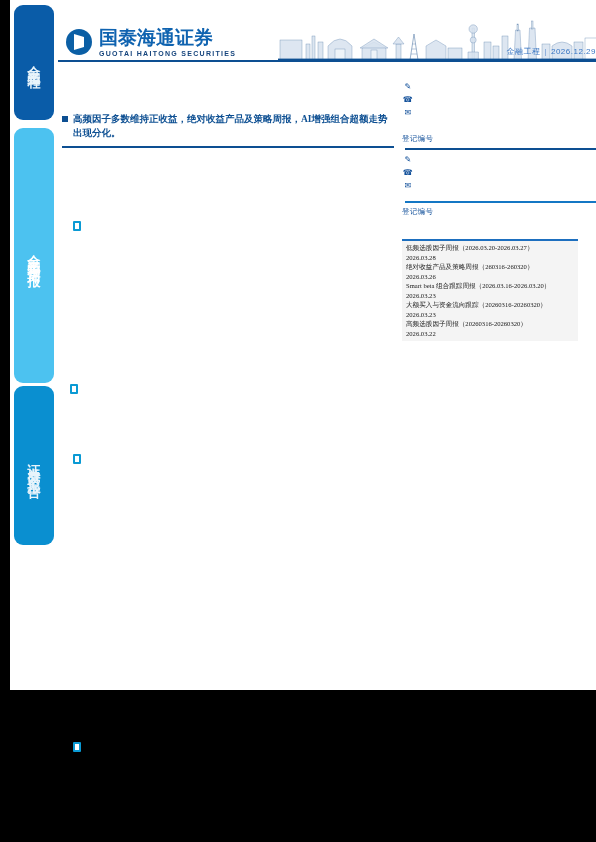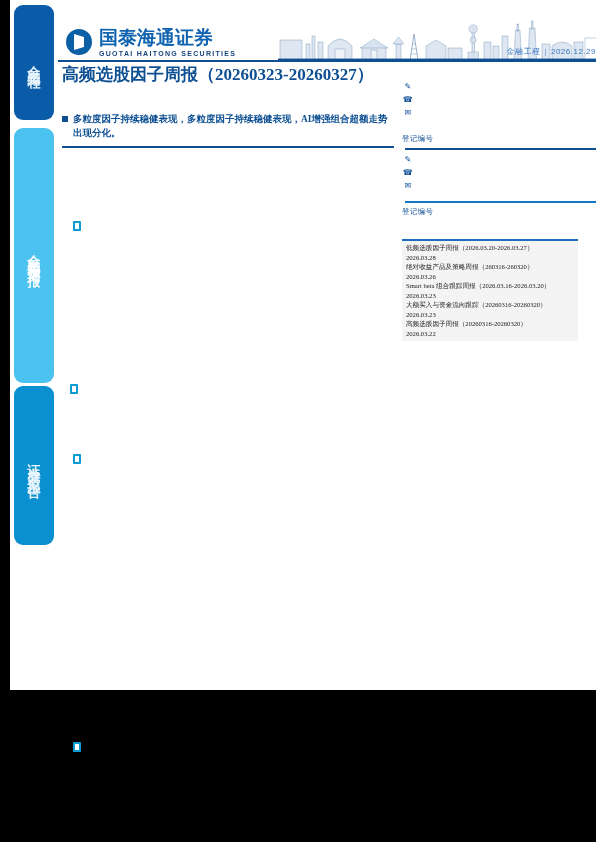--- a/index.html
+++ b/index.html
@@ -310,25 +310,24 @@
       </g>
       <rect x="0" y="42.6" width="322" height="1.4" fill="#0d4f92"></rect>
     </svg>
     <div id="skyline-caption">
       <span>金融工程</span><span class="sep">|</span><span>2026.12.29</span>
     </div>
   </div>
 
   <div class="hrule" id="rule-header"></div>
 
-  <div id="title">高频选股因子周报（20260323-20260327）</div>
 
   <div id="subtitle-row">
     <span id="subtitle-bullet"></span>
-    <span id="subtitle-text">多粒度因子持续稳健表现，多粒度因子持续稳健表现，AI增强组合超额走势出现分化。</span>
+    <span id="subtitle-text">高频因子多数维持正收益，绝对收益产品及策略周报，AI增强组合超额走势出现分化。</span>
   </div>
   <div class="hrule" id="rule-subtitle"></div>
 
   <div class="body-marker" style="left:63px; top:221px;"></div>
   <div class="body-marker" style="left:60px; top:384px;"></div>
   <div class="body-marker" style="left:63px; top:454px;"></div>
   <div class="body-marker" style="left:63px; top:742px;"></div>
 
   <div class="analyst-block" style="top:80px;">
     <div class="analyst-line">

